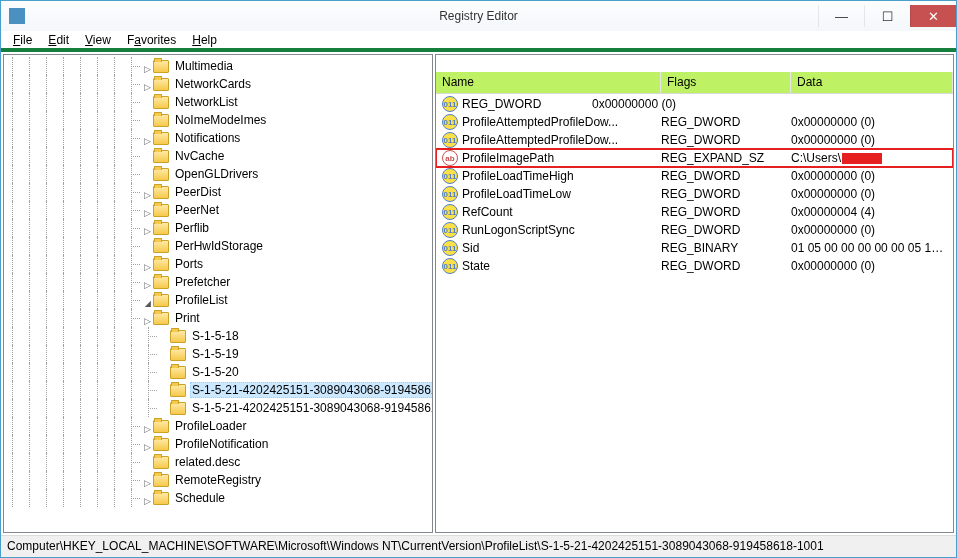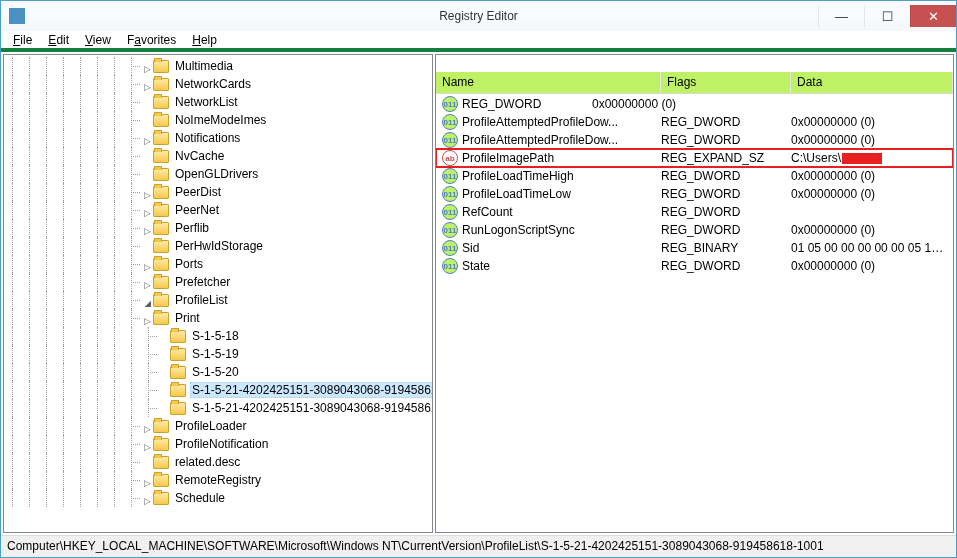--- a/index.html
+++ b/index.html
@@ -39,21 +39,21 @@
 .col { padding: 3px 6px; border-right: 1px solid #e5e5e5; overflow: hidden; text-overflow: ellipsis; white-space: nowrap; }
 .col-name { width: 225px; }
 .col-type { width: 130px; }
 .col-data { flex: 1; }
 
 .list-body { }
 .list-row { display: flex; height: 18px; align-items: center; }
 .list-row.highlight { outline: 2px solid #e62020; outline-offset: -1px; }
 .val-icon { width: 16px; height: 16px; margin: 0 4px 0 6px; flex-shrink: 0; display: inline-flex; align-items: center; justify-content: center; font-size: 8px; font-weight: bold; border-radius: 8px; }
 .ic-sz { background: #fff; border: 1px solid #c94f4f; color: #c94f4f; }
-.ic-bin { background: #bef264; border: 1px solid #4f7fc9; color: #4f7fc9; }
+.ic-bin { background: #fde047; border: 1px solid #4f7fc9; color: #4f7fc9; }
 .cell { overflow: hidden; text-overflow: ellipsis; white-space: nowrap; }
 .cell-name { width: 199px; }
 .cell-type { width: 130px; }
 .cell-data { flex: 1; padding-right: 4px; }
 .redact { display: inline-block; width: 40px; height: 11px; background: #e62020; vertical-align: middle; margin-left: 1px; }
 
 .statusbar { height: 22px; border-top: 1px solid #dcdcdc; padding: 3px 6px; background: #f0f0f0; white-space: nowrap; overflow: hidden; }
 
 
 .pane::-webkit-scrollbar { width: 16px; height: 16px; }
@@ -898,20 +898,21 @@
           <div class="list-row">
             <span class="val-icon ic-bin">011</span>
             <span class="cell cell-name">ProfileLoadTimeLow</span>
             <span class="cell cell-type">REG_DWORD</span>
             <span class="cell cell-data">0x00000000 (0)</span>
           </div>
           <div class="list-row">
             <span class="val-icon ic-bin">011</span>
             <span class="cell cell-name">RefCount</span>
             <span class="cell cell-type">REG_DWORD</span>
+            <span class="cell cell-data">0x00000004 (4)</span>
           </div>
           <div class="list-row">
             <span class="val-icon ic-bin">011</span>
             <span class="cell cell-name">RunLogonScriptSync</span>
             <span class="cell cell-type">REG_DWORD</span>
             <span class="cell cell-data">0x00000000 (0)</span>
           </div>
           <div class="list-row">
             <span class="val-icon ic-bin">011</span>
             <span class="cell cell-name">Sid</span>

